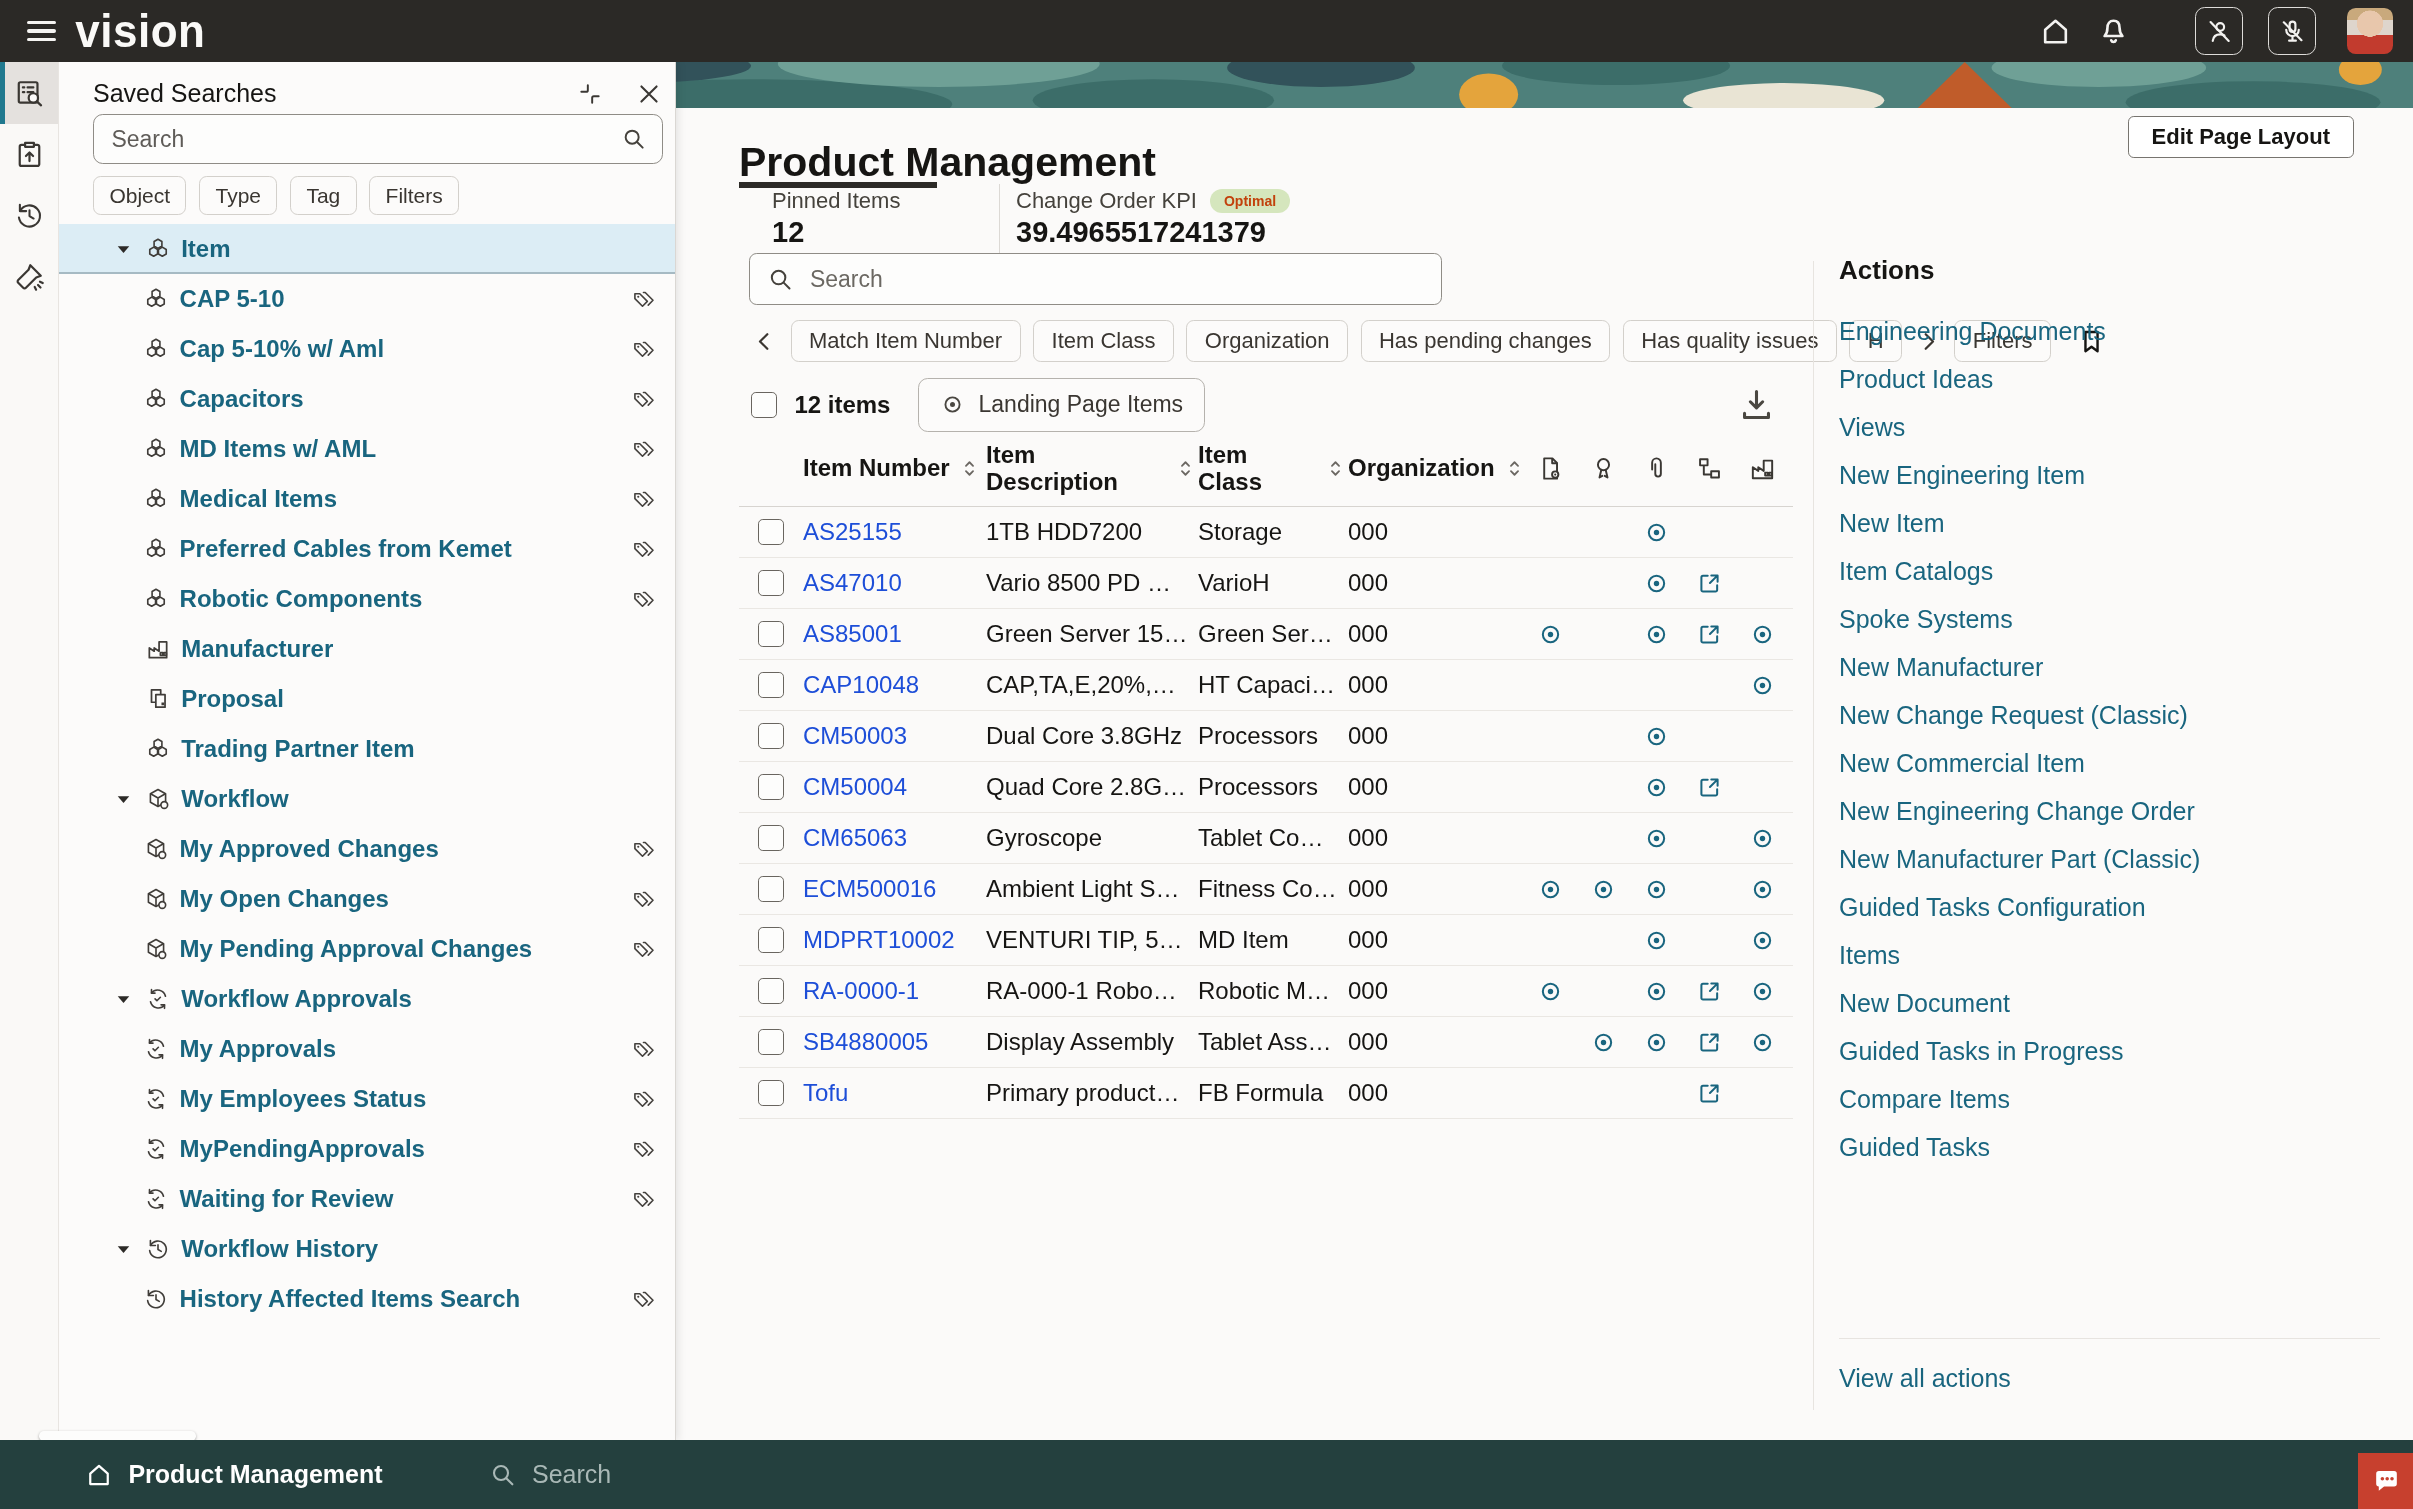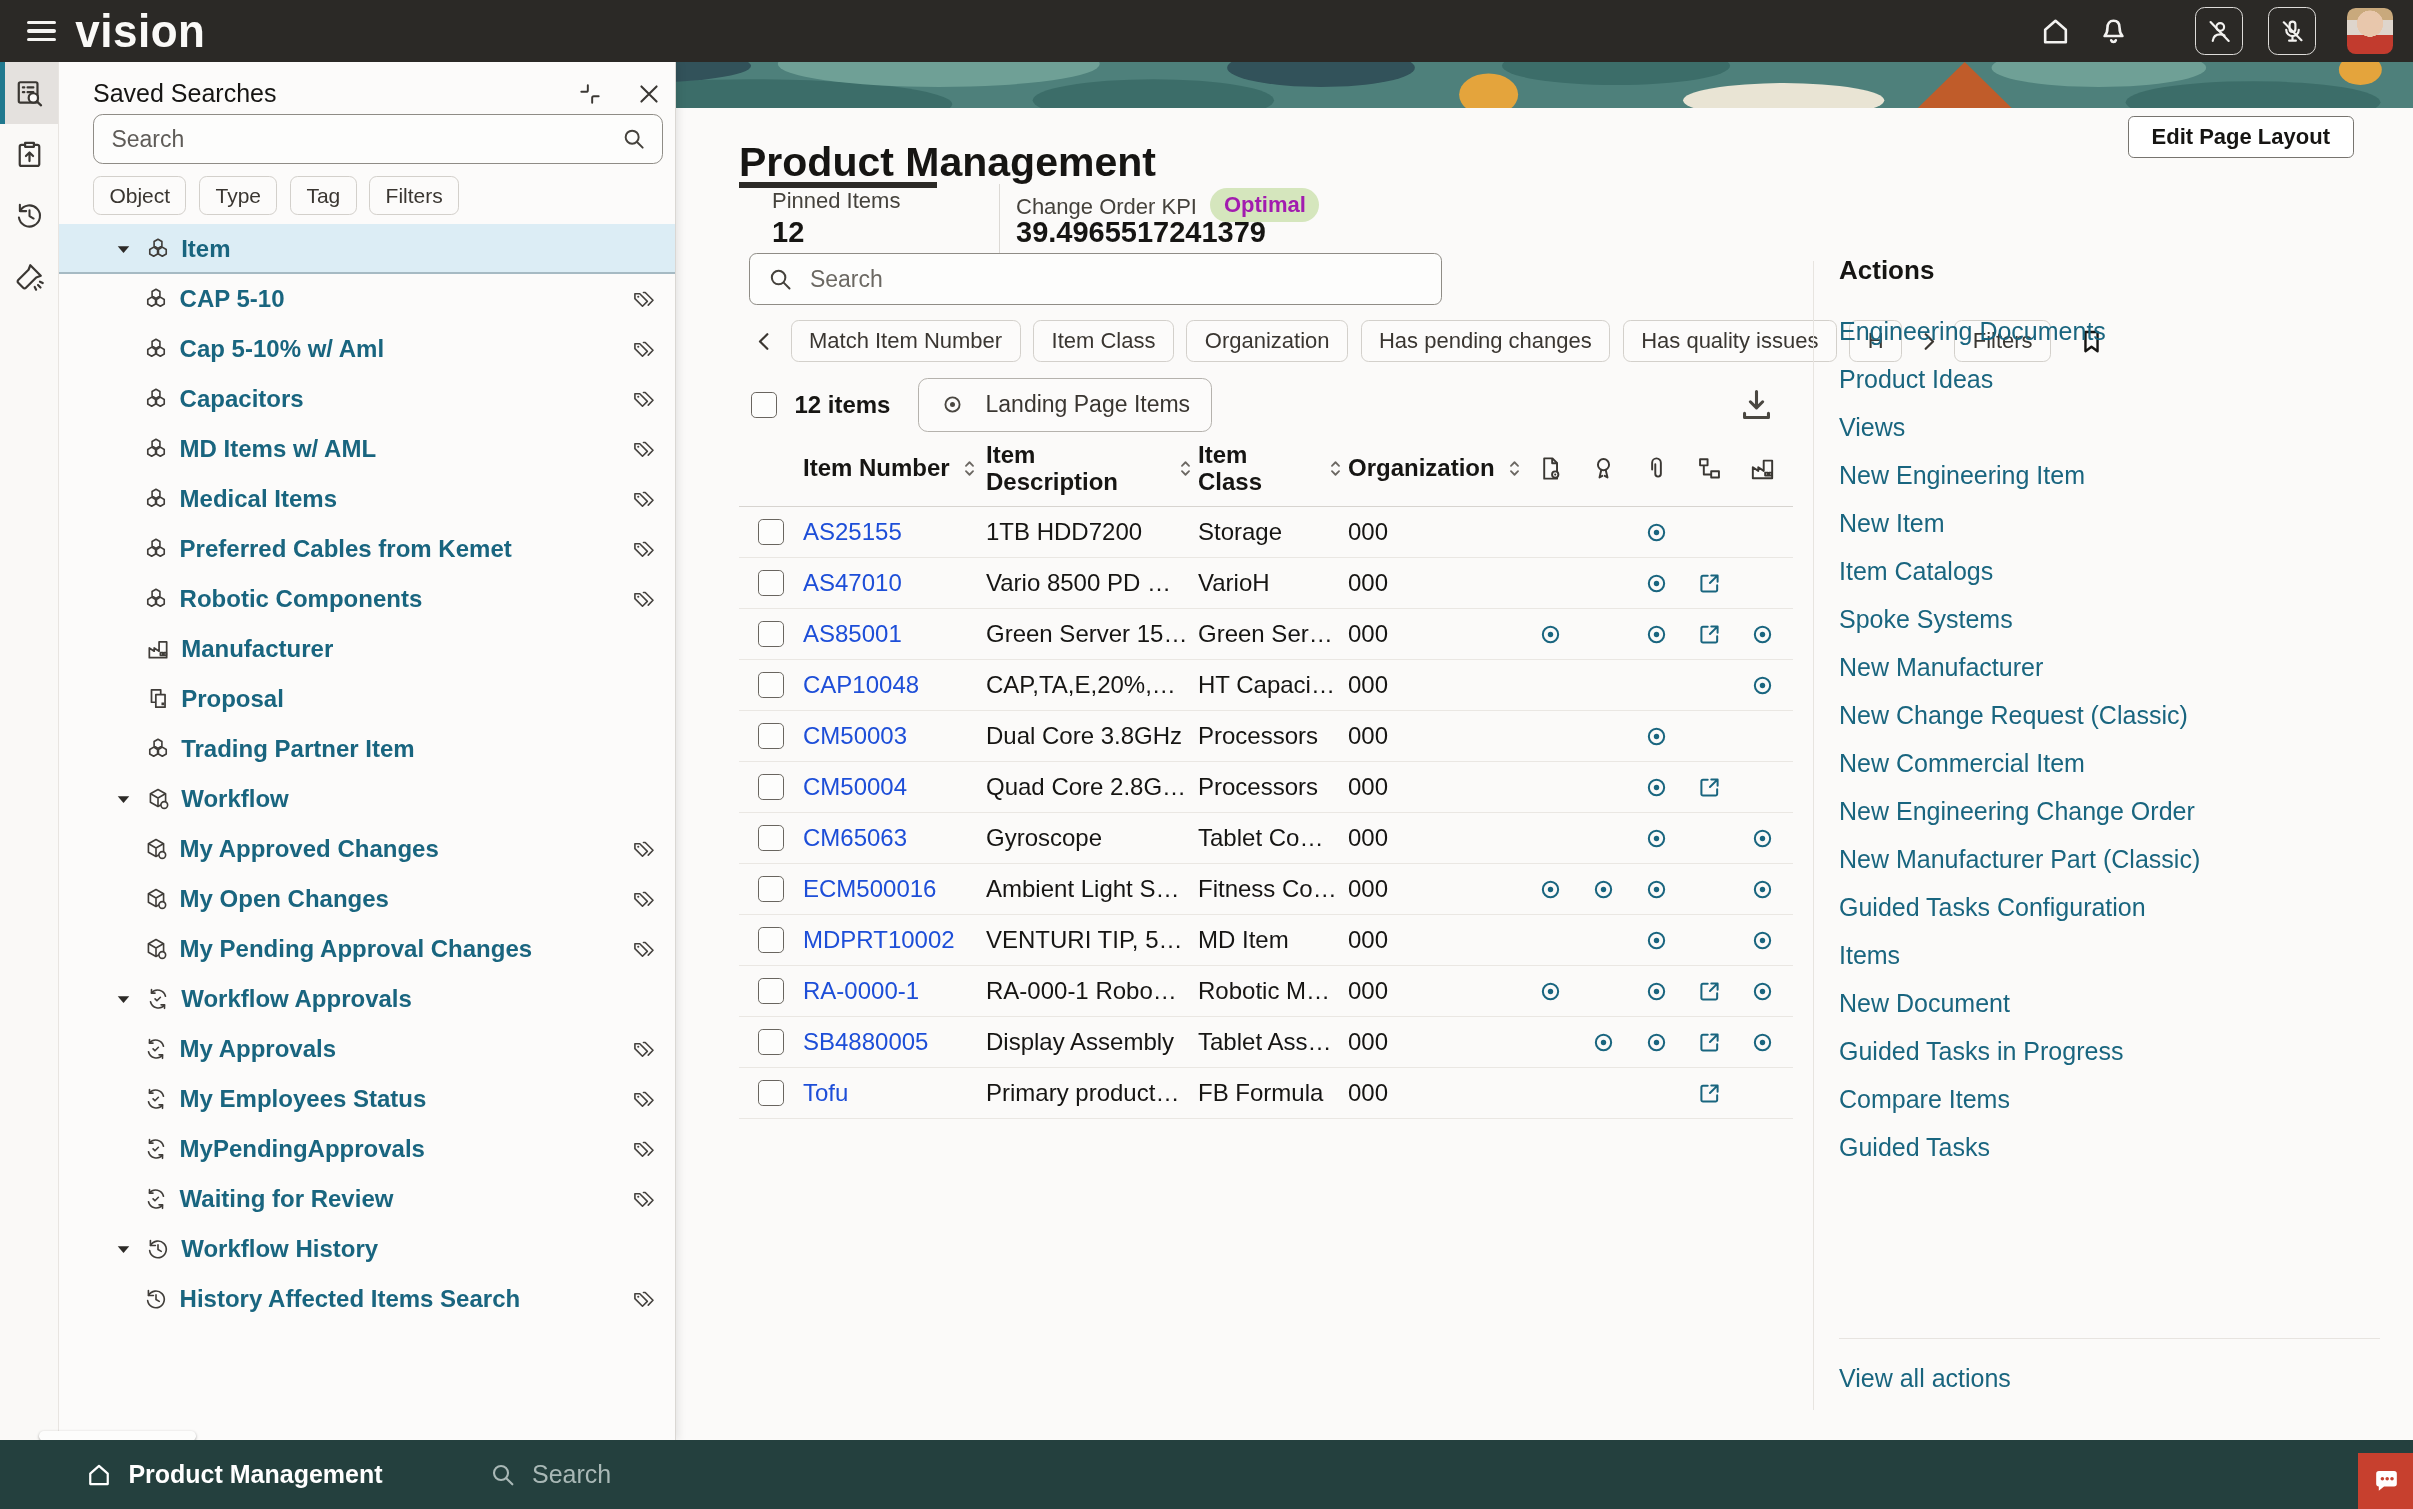--- a/index.html
+++ b/index.html
@@ -22,36 +22,36 @@
 
   
   .main{position:absolute;left:0;top:62px;right:0;bottom:69px;background:#fbfaf9;}
   .banner{position:absolute;left:0;top:0;width:100%;height:46px;overflow:hidden;}
   .page-title{position:absolute;left:739px;top:50px;font-size:41px;font-weight:700;color:#161513;}
   .title-rule{position:absolute;left:739px;top:120px;width:198px;height:5.8px;background:#2c2a27;}
   .edit-btn{position:absolute;right:60px;top:54px;height:42px;padding:0 23px;background:#fff;border:1px solid #77746f;border-radius:5.8px;font-size:22px;font-weight:600;color:#161513;display:flex;align-items:center;margin-left:21px;}
   .stat-label{position:absolute;top:126px;font-size:22px;color:#45423c;}
   .stat-value{position:absolute;top:154px;font-size:29px;font-weight:700;color:#161513;}
   .stat-divider{position:absolute;left:999px;top:122px;width:1px;height:89px;background:#dcd9d5;}
-  .badge{display:inline-block;margin-left:13.5px;padding:3.9px 13.5px;background:#d5e6bd;color:#a21caf;border-radius:965px;font-size:22px;font-weight:600;vertical-align:1.9px;}
+  .badge{display:inline-block;margin-left:13.5px;padding:3.9px 13.5px;background:#d5e6bd;color:#c2410c;border-radius:965px;font-size:14px;font-weight:600;vertical-align:1.9px;}
   .main-search{position:absolute;left:749px;top:191px;width:693px;height:52px;border:1.4px solid #8f8c86;border-radius:7.7px;background:#fdfdfc;display:flex;align-items:center;padding:0 17.4px;gap:13.5px;}
   .main-search svg{width:27px;height:27px;color:#45423c;flex:none;}
   .main-search input{border:none;outline:none;background:transparent;font-size:23px;color:#161513;width:100%;}
   .main-search input::placeholder{color:#6b6862;}
 
   .chiprow{position:absolute;left:751px;top:257px;height:44px;display:flex;align-items:center;gap:12.6px;}
   .chips-scroll{display:contents;}
   .chip{height:42px;padding:0 17.4px;border:1px solid #d3d0cb;background:#fcfbfa;border-radius:7.7px;font-size:22px;color:#3a3631;display:flex;align-items:center;white-space:nowrap;}
   .chevbtn{width:27px;height:27px;color:#3a3631;flex:none;}
   .bookmark{width:29px;height:31px;color:#161513;margin-left:13.5px;}
 
   .itemsrow{position:absolute;left:751px;top:315px;height:55px;display:flex;align-items:center;gap:17.4px;}
   .checkbox{width:26px;height:26px;border:1.9px solid #69655f;border-radius:4.8px;background:#fdfdfc;flex:none;}
   .count{font-size:24px;font-weight:600;color:#161513;margin-right:9.7px;}
-  .landing-btn{height:54px;padding:0 21px;border:1px solid #b5b2ad;border-radius:9.7px;background:#fcfbfa;display:flex;align-items:center;gap:21px;font-size:23px;color:#3a3631;}
+  .landing-btn{height:54px;padding:0 21px;border:1px solid #b5b2ad;border-radius:9.7px;background:#fcfbfa;display:flex;align-items:center;gap:14px;font-size:23px;color:#3a3631;}
   .landing-btn svg{width:25px;height:25px;color:#4a4741;}
   .download{position:absolute;left:1736px;top:322px;width:41px;height:41px;color:#4a4741;}
 
   
   .tbl{position:absolute;left:739px;top:375px;width:1054px;}
   .thead,.row{display:grid;grid-template-columns:64px 183px 212px 150px 176px repeat(5,53px);align-items:center;}
   .thead{min-height:70px;border-bottom:1.9px solid #d7d4d0;padding-bottom:5.8px;}
   .tbody{display:contents;}
   .hcell{display:flex;align-items:center;gap:7.7px;font-size:24px;font-weight:700;color:#161513;line-height:1.12;}
   .hcell .sort{width:25px;height:25px;color:#6b6762;flex:none;}

